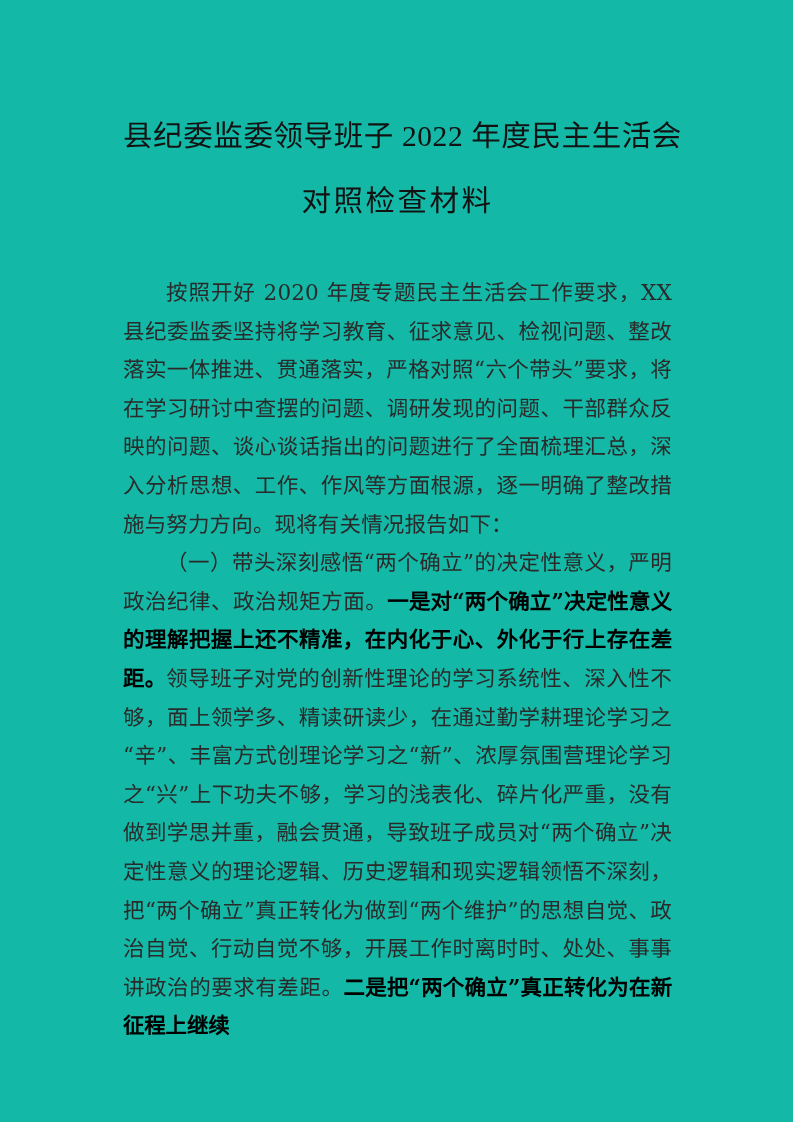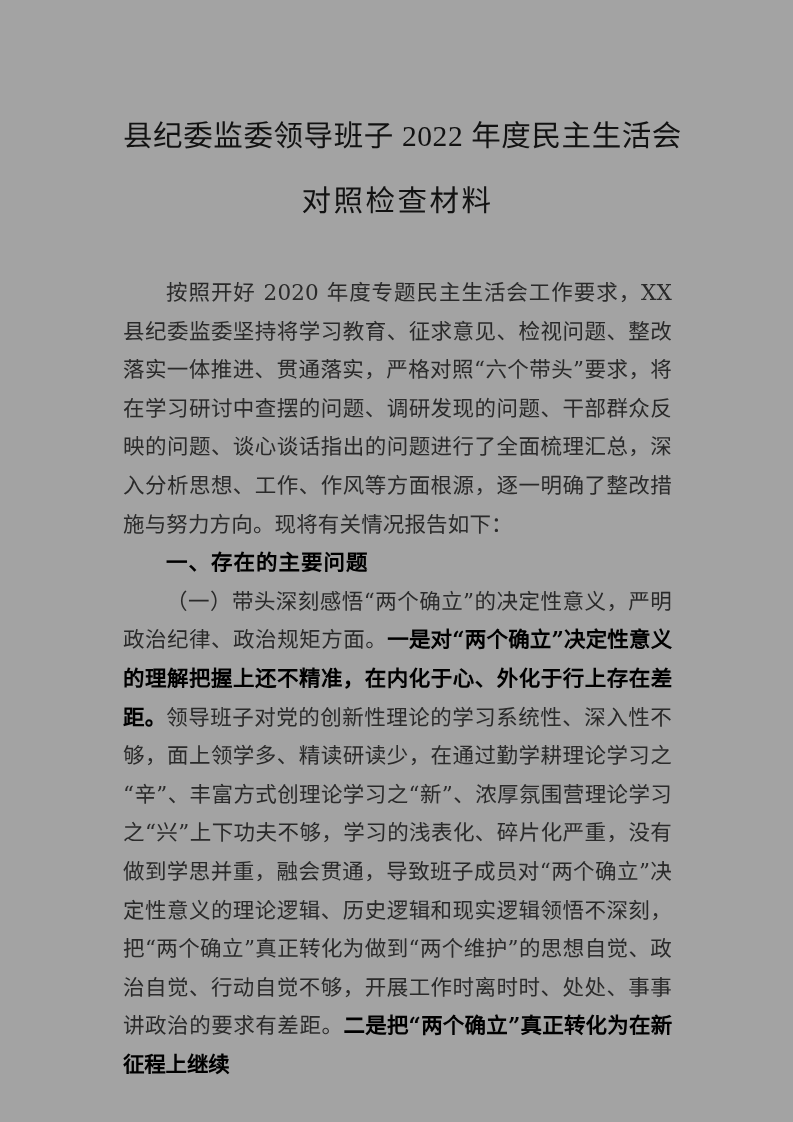--- a/index.html
+++ b/index.html
@@ -14,21 +14,21 @@
     position: relative;
     overflow: hidden;
     font-family: "Liberation Serif", "DejaVu Serif", serif;
     color: #000000;
     -webkit-font-smoothing: antialiased;
   }
 
   .page {
     position: absolute;
     inset: 0;
-    background: #a3a3a3;
+    background: #14b8a6;
   }
 
   
   .content {
     position: absolute;
     left: 123px;
     top: 0;
     width: 549px;
   }
 
@@ -100,19 +100,18 @@
       <span class="t-line first">县纪委监委领导班子 2022 年度民主生活会</span>
       <span class="t-line second">对照检查材料</span>
     </h1>
 
     <div class="title-gap"></div>
 
     <p class="para indent">
       <span class="run">按照开好 2020 年度专题民主生活会工作要求，XX 县纪委监委坚持将学习教育、征求意见、检视问题、整改落实一体推进、贯通落实，严格对照“六个带头”要求，将在学习研讨中查摆的问题、调研发现的问题、干部群众反映的问题、谈心谈话指出的问题进行了全面梳理汇总，深入分析思想、工作、作风等方面根源，逐一明确了整改措施与努力方向。现将有关情况报告如下：</span>
     </p>
 
-    <h2 class="section-heading">一、存在的主要问题</h2>
 
     <p class="para indent"><span class="run">（一）带头深刻感悟“两个确立”的决定性意义，严明政治纪律、政治规矩方面。</span><span class="run bold-run">一是对“两个确立”决定性意义的理解把握上还不精准，在内化于心、外化于行上存在差距。</span><span class="run">领导班子对党的创新性理论的学习系统性、深入性不够，面上领学多、精读研读少，在通过勤学耕理论学习之“辛”、丰富方式创理论学习之“新”、浓厚氛围营理论学习之“兴”上下功夫不够，学习的浅表化、碎片化严重，没有做到学思并重，融会贯通，导致班子成员对“两个确立”决定性意义的理论逻辑、历史逻辑和现实逻辑领悟不深刻，把“两个确立”真正转化为做到“两个维护”的思想自觉、政治自觉、行动自觉不够，开展工作时离时时、处处、事事讲政治的要求有差距。</span><span class="run bold-run">二是把“两个确立”真正转化为在新征程上继续</span></p>
 
   </div>
 
 </div>
 
 </body></html>

